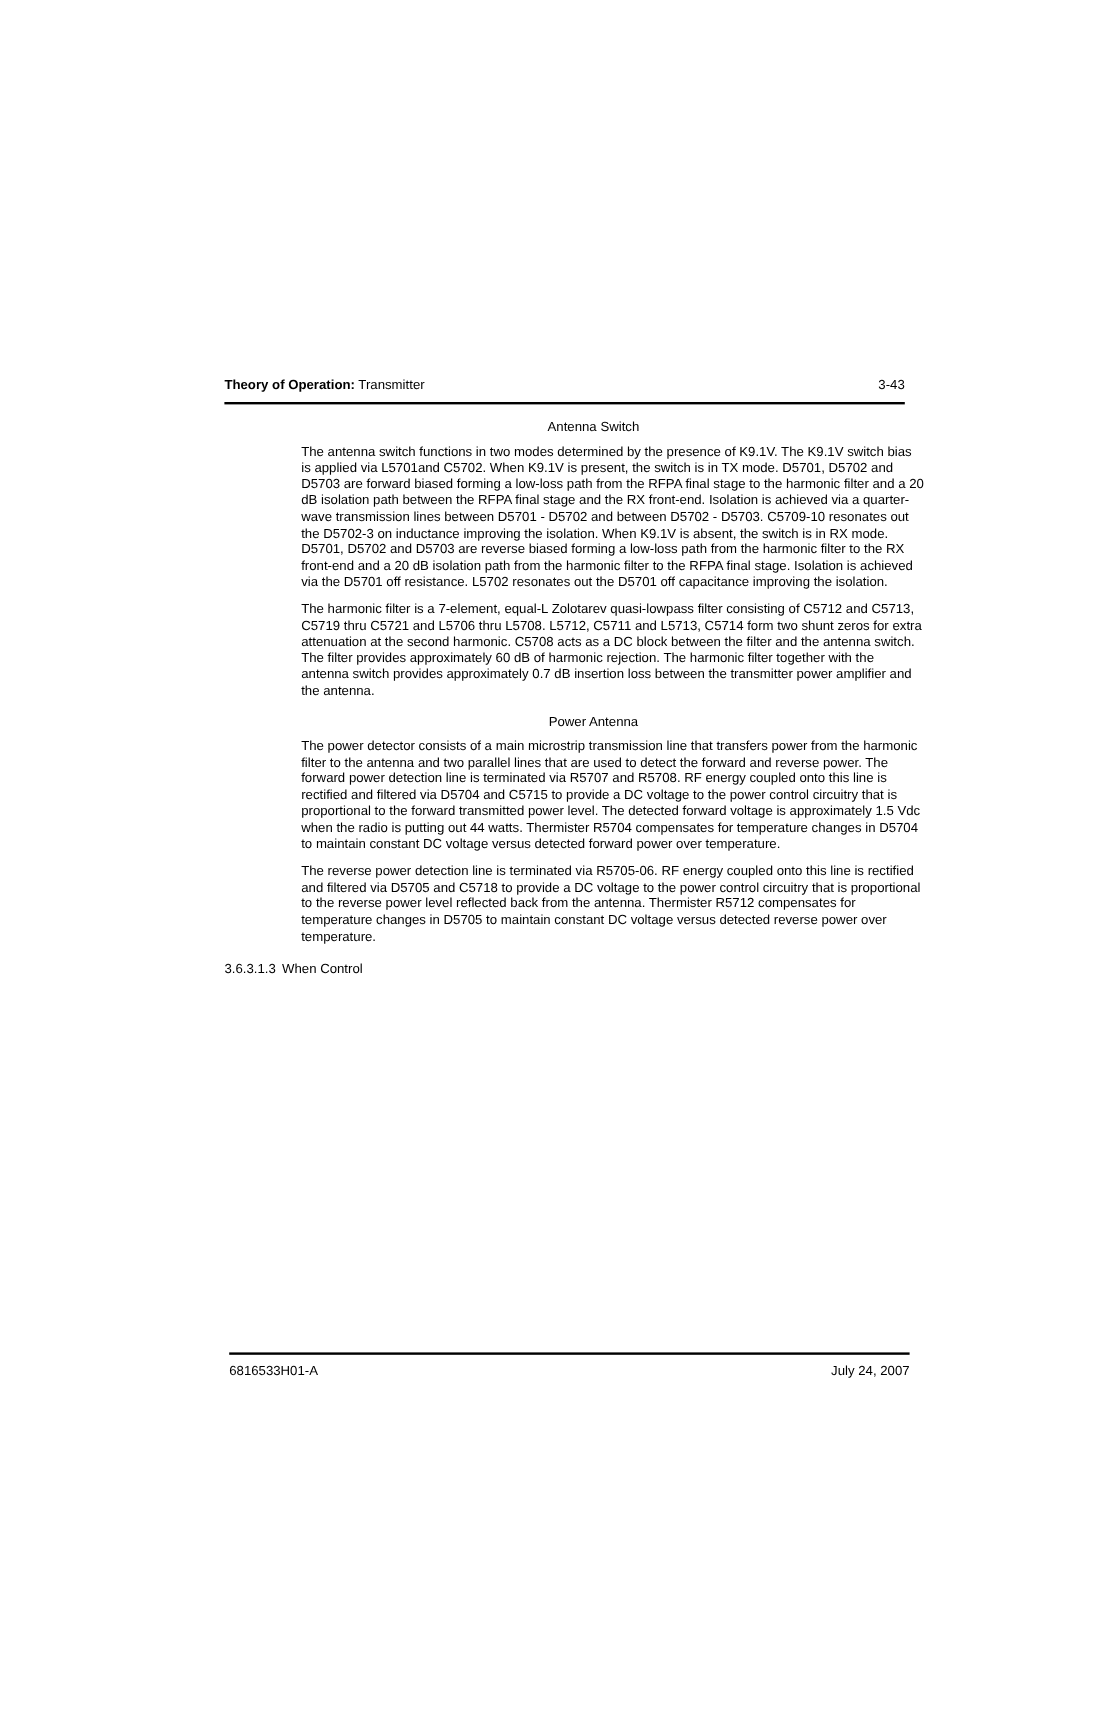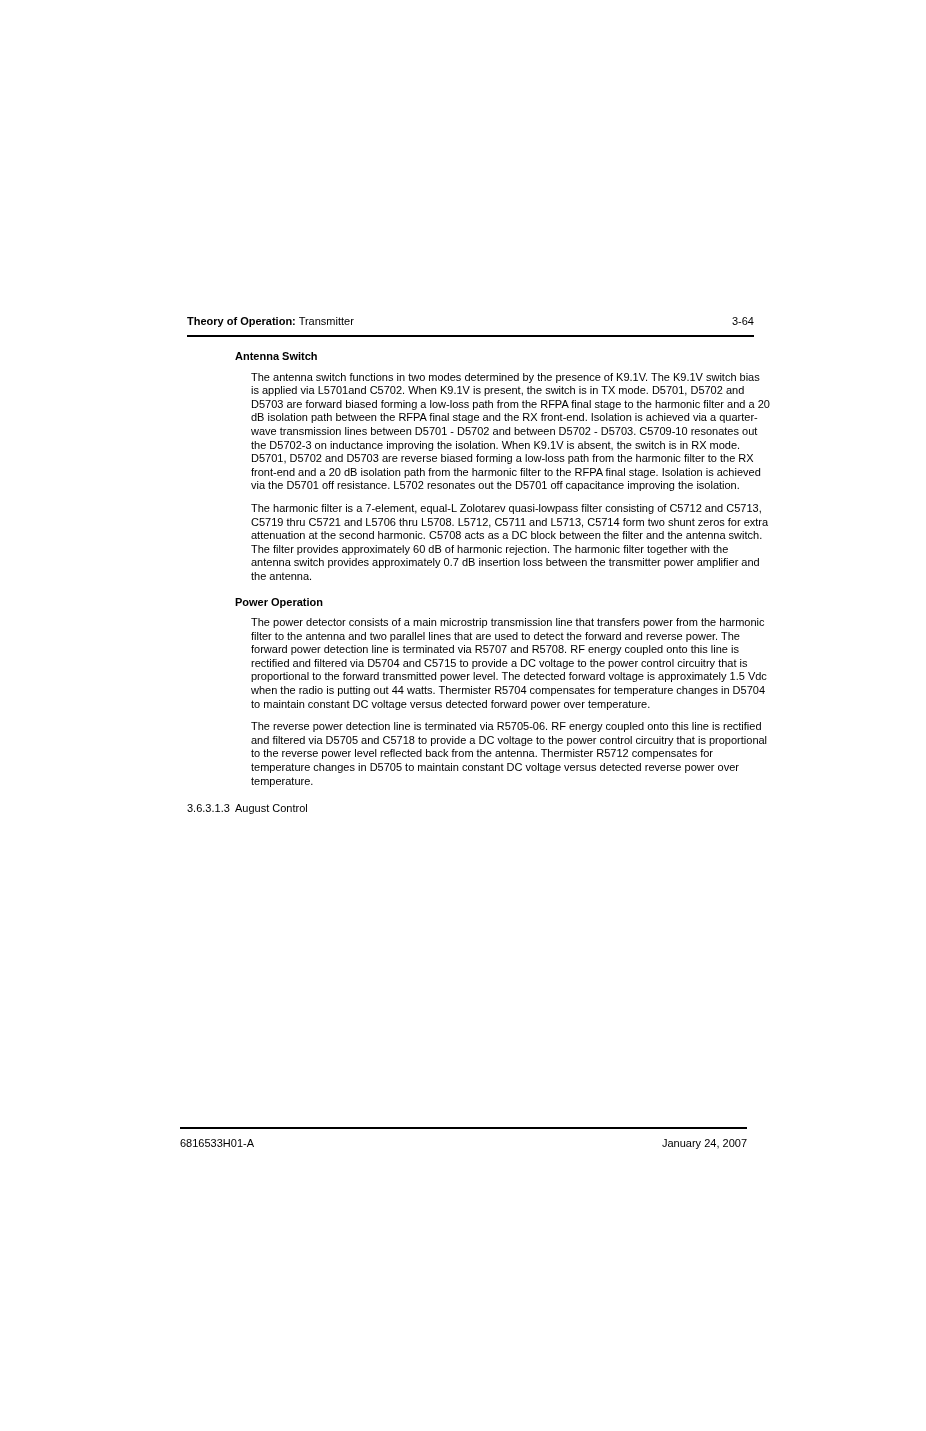--- a/index.html
+++ b/index.html
@@ -33,23 +33,24 @@
     .bold { font-weight: bold; text-align: right; }
     .content {
       position: absolute;
       left: 187px;
       top: 350px;
       width: 567px;
       line-height: 13.6px;
     }
     .content h3 {
       font-size: 11px;
-      font-weight: bold;
+      font-weight: normal;
       margin: 12px 0 7px 48px;
       line-height: 13.6px;
+      text-align: center;
     }
     .content > h3:first-child { margin-top: 0; }
     .content p {
       margin: 0 0 9px 64px;
       width: 519px;
       text-align: left;
     }
     .numbered-heading {
       margin: 14px 0 7px 0;
       display: flex;
@@ -63,56 +64,56 @@
       margin-left: 48px;
       width: 519px;
     }
     a.link {
       color: var(--color-link, #3333cc);
       text-decoration: none;
       cursor: pointer;
     }
     .footer {
       position: absolute;
-      left: 180px;
+      left: 191px;
       top: 1127px;
       width: 567px;
       display: flex;
       justify-content: space-between;
       border-top: 2px solid #000000;
       padding-top: 8px;
       line-height: 12px;
     }
   </style>
 </head>
 <body>
 
 <div class="page">
 
   <div class="header">
     <div><span class="bold">Theory of Operation:</span><span> Transmitter</span></div>
-    <div>3-64</div>
+    <div>3-43</div>
   </div>
 
   <div class="content">
 
     <h3>Antenna Switch</h3>
     <p>The antenna switch functions in two modes determined by the presence of K9.1V. The K9.1V switch bias is applied via L5701and C5702. When K9.1V is present, the switch is in TX mode. D5701, D5702 and D5703 are forward biased forming a low-loss path from the RFPA final stage to the harmonic filter and a 20 dB isolation path between the RFPA final stage and the RX front-end. Isolation is achieved via a quarter-wave transmission lines between D5701 - D5702 and between D5702 - D5703. C5709-10 resonates out the D5702-3 on inductance improving the isolation. When K9.1V is absent, the switch is in RX mode. D5701, D5702 and D5703 are reverse biased forming a low-loss path from the harmonic filter to the RX front-end and a 20 dB isolation path from the harmonic filter to the RFPA final stage. Isolation is achieved via the D5701 off resistance. L5702 resonates out the D5701 off capacitance improving the isolation.</p>
 
     <p>The harmonic filter is a 7-element, equal-L Zolotarev quasi-lowpass filter consisting of C5712 and C5713, C5719 thru C5721 and L5706 thru L5708. L5712, C5711 and L5713, C5714 form two shunt zeros for extra attenuation at the second harmonic. C5708 acts as a DC block between the filter and the antenna switch. The filter provides approximately 60 dB of harmonic rejection. The harmonic filter together with the antenna switch provides approximately 0.7 dB insertion loss between the transmitter power amplifier and the antenna.</p>
 
-    <h3>Power Operation</h3>
+    <h3>Power Antenna</h3>
     <p>The power detector consists of a main microstrip transmission line that transfers power from the harmonic filter to the antenna and two parallel lines that are used to detect the forward and reverse power. The forward power detection line is terminated via R5707 and R5708. RF energy coupled onto this line is rectified and filtered via D5704 and C5715 to provide a DC voltage to the power control circuitry that is proportional to the forward transmitted power level. The detected forward voltage is approximately 1.5 Vdc when the radio is putting out 44 watts. Thermister R5704 compensates for temperature changes in D5704 to maintain constant DC voltage versus detected forward power over temperature.</p>
     <p>The reverse power detection line is terminated via R5705-06. RF energy coupled onto this line is rectified and filtered via D5705 and C5718 to provide a DC voltage to the power control circuitry that is proportional to the reverse power level reflected back from the antenna. Thermister R5712 compensates for temperature changes in D5705 to maintain constant DC voltage versus detected reverse power over temperature.</p>
 
     <div class="numbered-heading">
       <span class="sec-num">3.6.3.1.3</span>
-      <span class="sec-title">August Control</span>
+      <span class="sec-title">When Control</span>
     </div>
 
   </div>
 
   <div class="footer">
     <div>6816533H01-A</div>
-    <div>January 24, 2007</div>
+    <div>July 24, 2007</div>
   </div>
 
 </div>
 
 </body></html>

